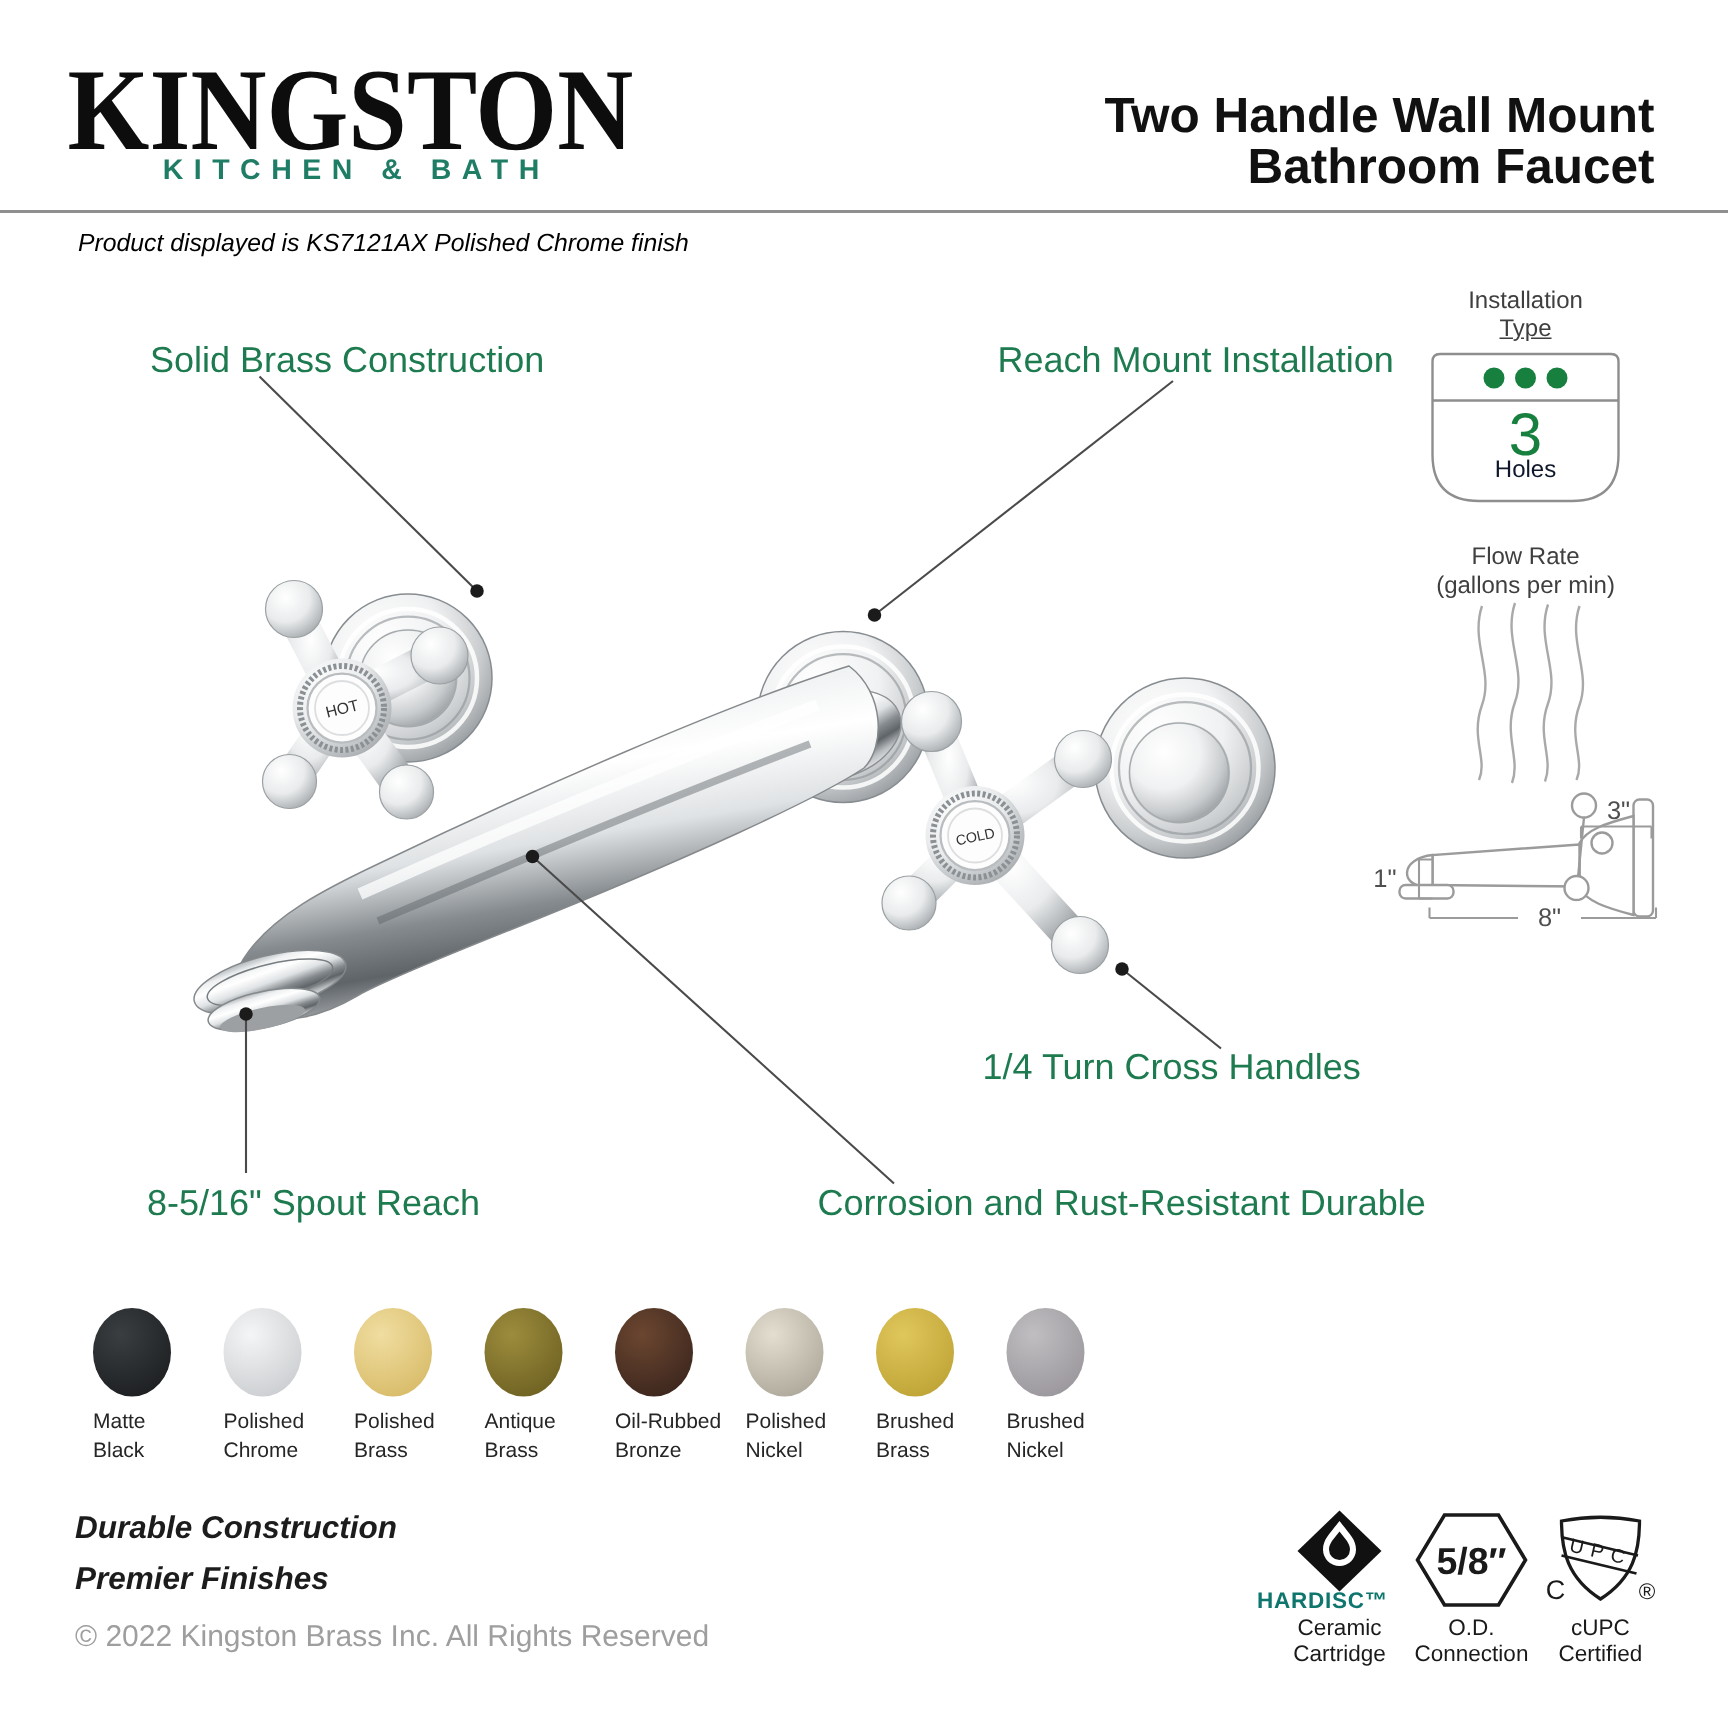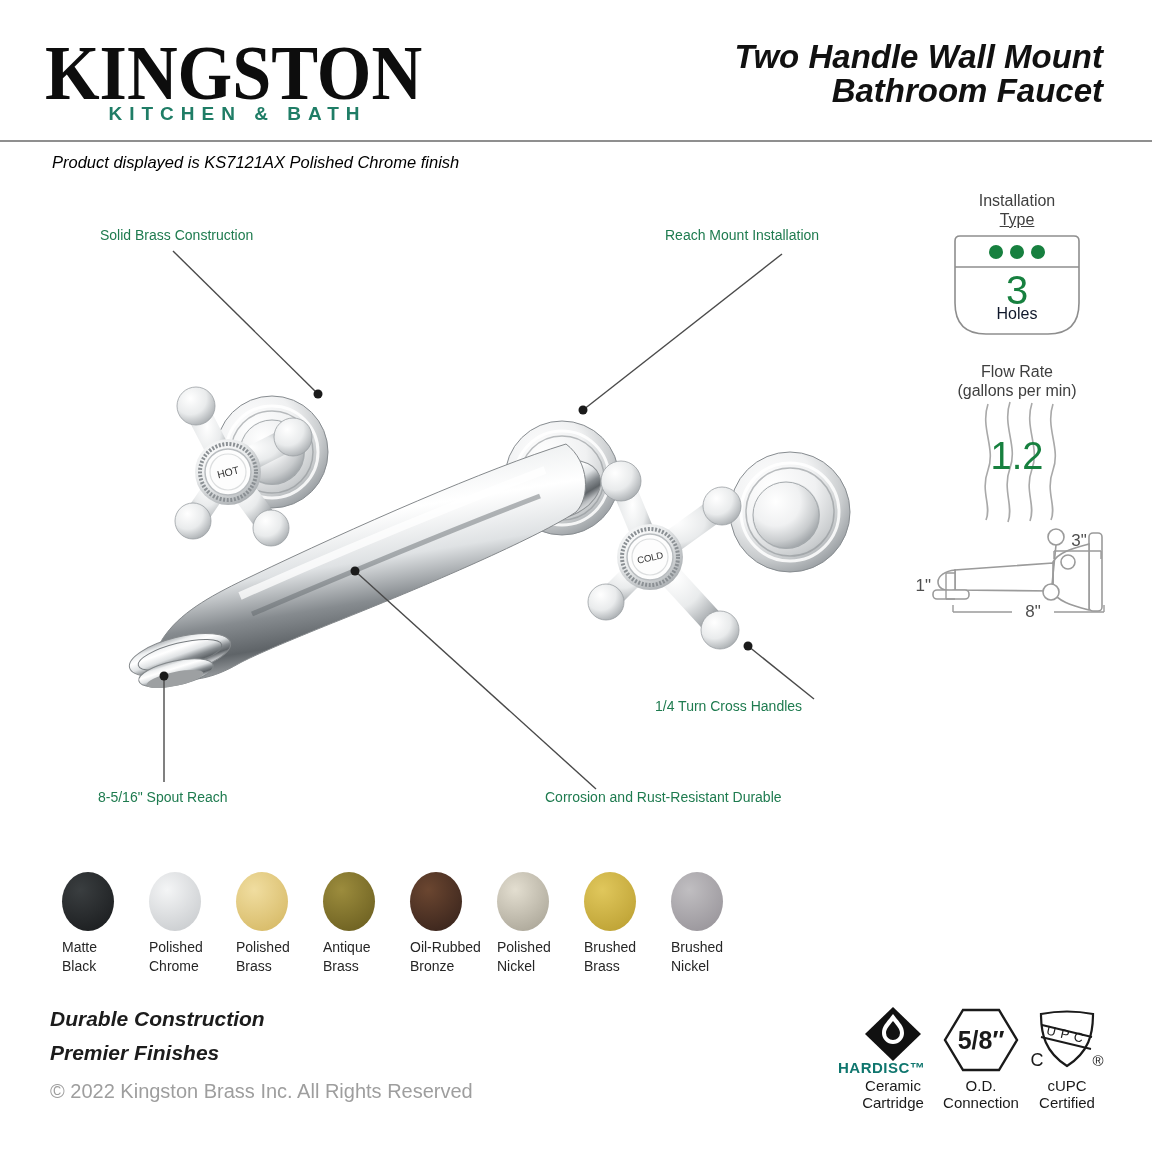--- a/index.html
+++ b/index.html
@@ -8,21 +8,21 @@
   .abs{position:absolute;}
   svg{display:block;}
   
   .logo-name{font-family:"Liberation Serif",serif;font-weight:700;font-size:78px;line-height:1;
              color:#0d0d0d;transform:scale(.9,1);transform-origin:left top;letter-spacing:0;white-space:nowrap;}
   .logo-tag{width:385px;text-align:center;font-size:19px;font-weight:700;letter-spacing:7px;color:#1f7d66;white-space:nowrap;}
   .title{width:560px;text-align:right;font-size:33px;line-height:34px;font-weight:700;color:#111;}
   .divider{left:0;top:140px;width:1152px;height:2px;background:#8f8f8f;}
   .subtitle{font-size:16.5px;font-style:italic;color:#000000;}
   
-  .callout{font-size:14px;font-weight:500;color:#1e7b4f;white-space:nowrap;}
+  .callout{font-size:24px;font-weight:500;color:#1e7b4f;white-space:nowrap;}
   
   .rc{width:170px;text-align:center;color:#3f3f3f;}
   .rc-title{font-size:16px;line-height:19px;}
   .green-big{color:#17803f;font-size:40px;line-height:1;}
   .green-mid{color:#17803f;font-size:38px;line-height:1;}
   .green-sm{color:#0f172a;font-size:16px;line-height:1;}
   
   .swatches{left:62px;top:872px;display:flex;}
   .swatch{width:87px;flex:0 0 87px;}
   .oval{width:52px;height:59px;border-radius:50%;}
@@ -201,21 +201,21 @@
     <rect x="1012" y="601" width="42" height="20" fill="#ffffff"></rect>
     <g font-family="Liberation Sans, sans-serif" font-size="17" fill="#4f4f4f">
       <text x="1079" y="546" text-anchor="middle">3"</text>
       <text x="931" y="591" text-anchor="end">1"</text>
       <text x="1033" y="617" text-anchor="middle">8"</text>
     </g>
   </svg>
 
   <div class="abs logo-name" style="left:45px;top:34px;">KINGSTON</div>
   <div class="abs logo-tag" style="left:45px;top:103px;">KITCHEN &amp; BATH</div>
-  <div class="abs title" style="right:49px;top:40px;font-style:italic;">
+  <div class="abs title" style="right:49px;top:60px;">
     <span style="display:block;">Two Handle Wall Mount</span>
     <span style="display:block;">Bathroom Faucet</span>
   </div>
   <div class="abs divider"></div>
   <div class="abs subtitle" style="left:52px;top:153px;">Product displayed is KS7121AX Polished Chrome finish</div>
 
   <div class="abs callout" style="left:100px;top:227px;">Solid Brass Construction</div>
   <div class="abs callout" style="left:665px;top:227px;">Reach Mount Installation</div>
   <div class="abs callout" style="left:655px;top:698px;">1/4 Turn Cross Handles</div>
   <div class="abs callout" style="left:98px;top:789px;">8-5/16" Spout Reach</div>
@@ -223,21 +223,20 @@
 
   <div class="abs rc rc-title" style="left:932px;top:191px;">
     <span style="display:block;">Installation</span>
     <span style="display:block;text-decoration:underline;">Type</span>
   </div>
   <div class="abs rc green-big" style="left:932px;top:270px;">3</div>
   <div class="abs rc green-sm" style="left:932px;top:306px;">Holes</div>
 
   <div class="abs rc rc-title" style="left:932px;top:362px;">Flow Rate</div>
   <div class="abs rc rc-title" style="left:932px;top:381px;">(gallons per min)</div>
-  <div class="abs rc green-mid" style="left:932px;top:437px;">1.2</div>
 
   <div class="abs swatches">
     <div class="swatch">
       <div class="oval" style="background: radial-gradient(circle at 35% 30%, rgb(58, 62, 64), rgb(23, 25, 27));"></div>
       <div class="slabel">
           <span>Matte</span>
           <span>Black</span>
         </div>
     </div>
     <div class="swatch">

